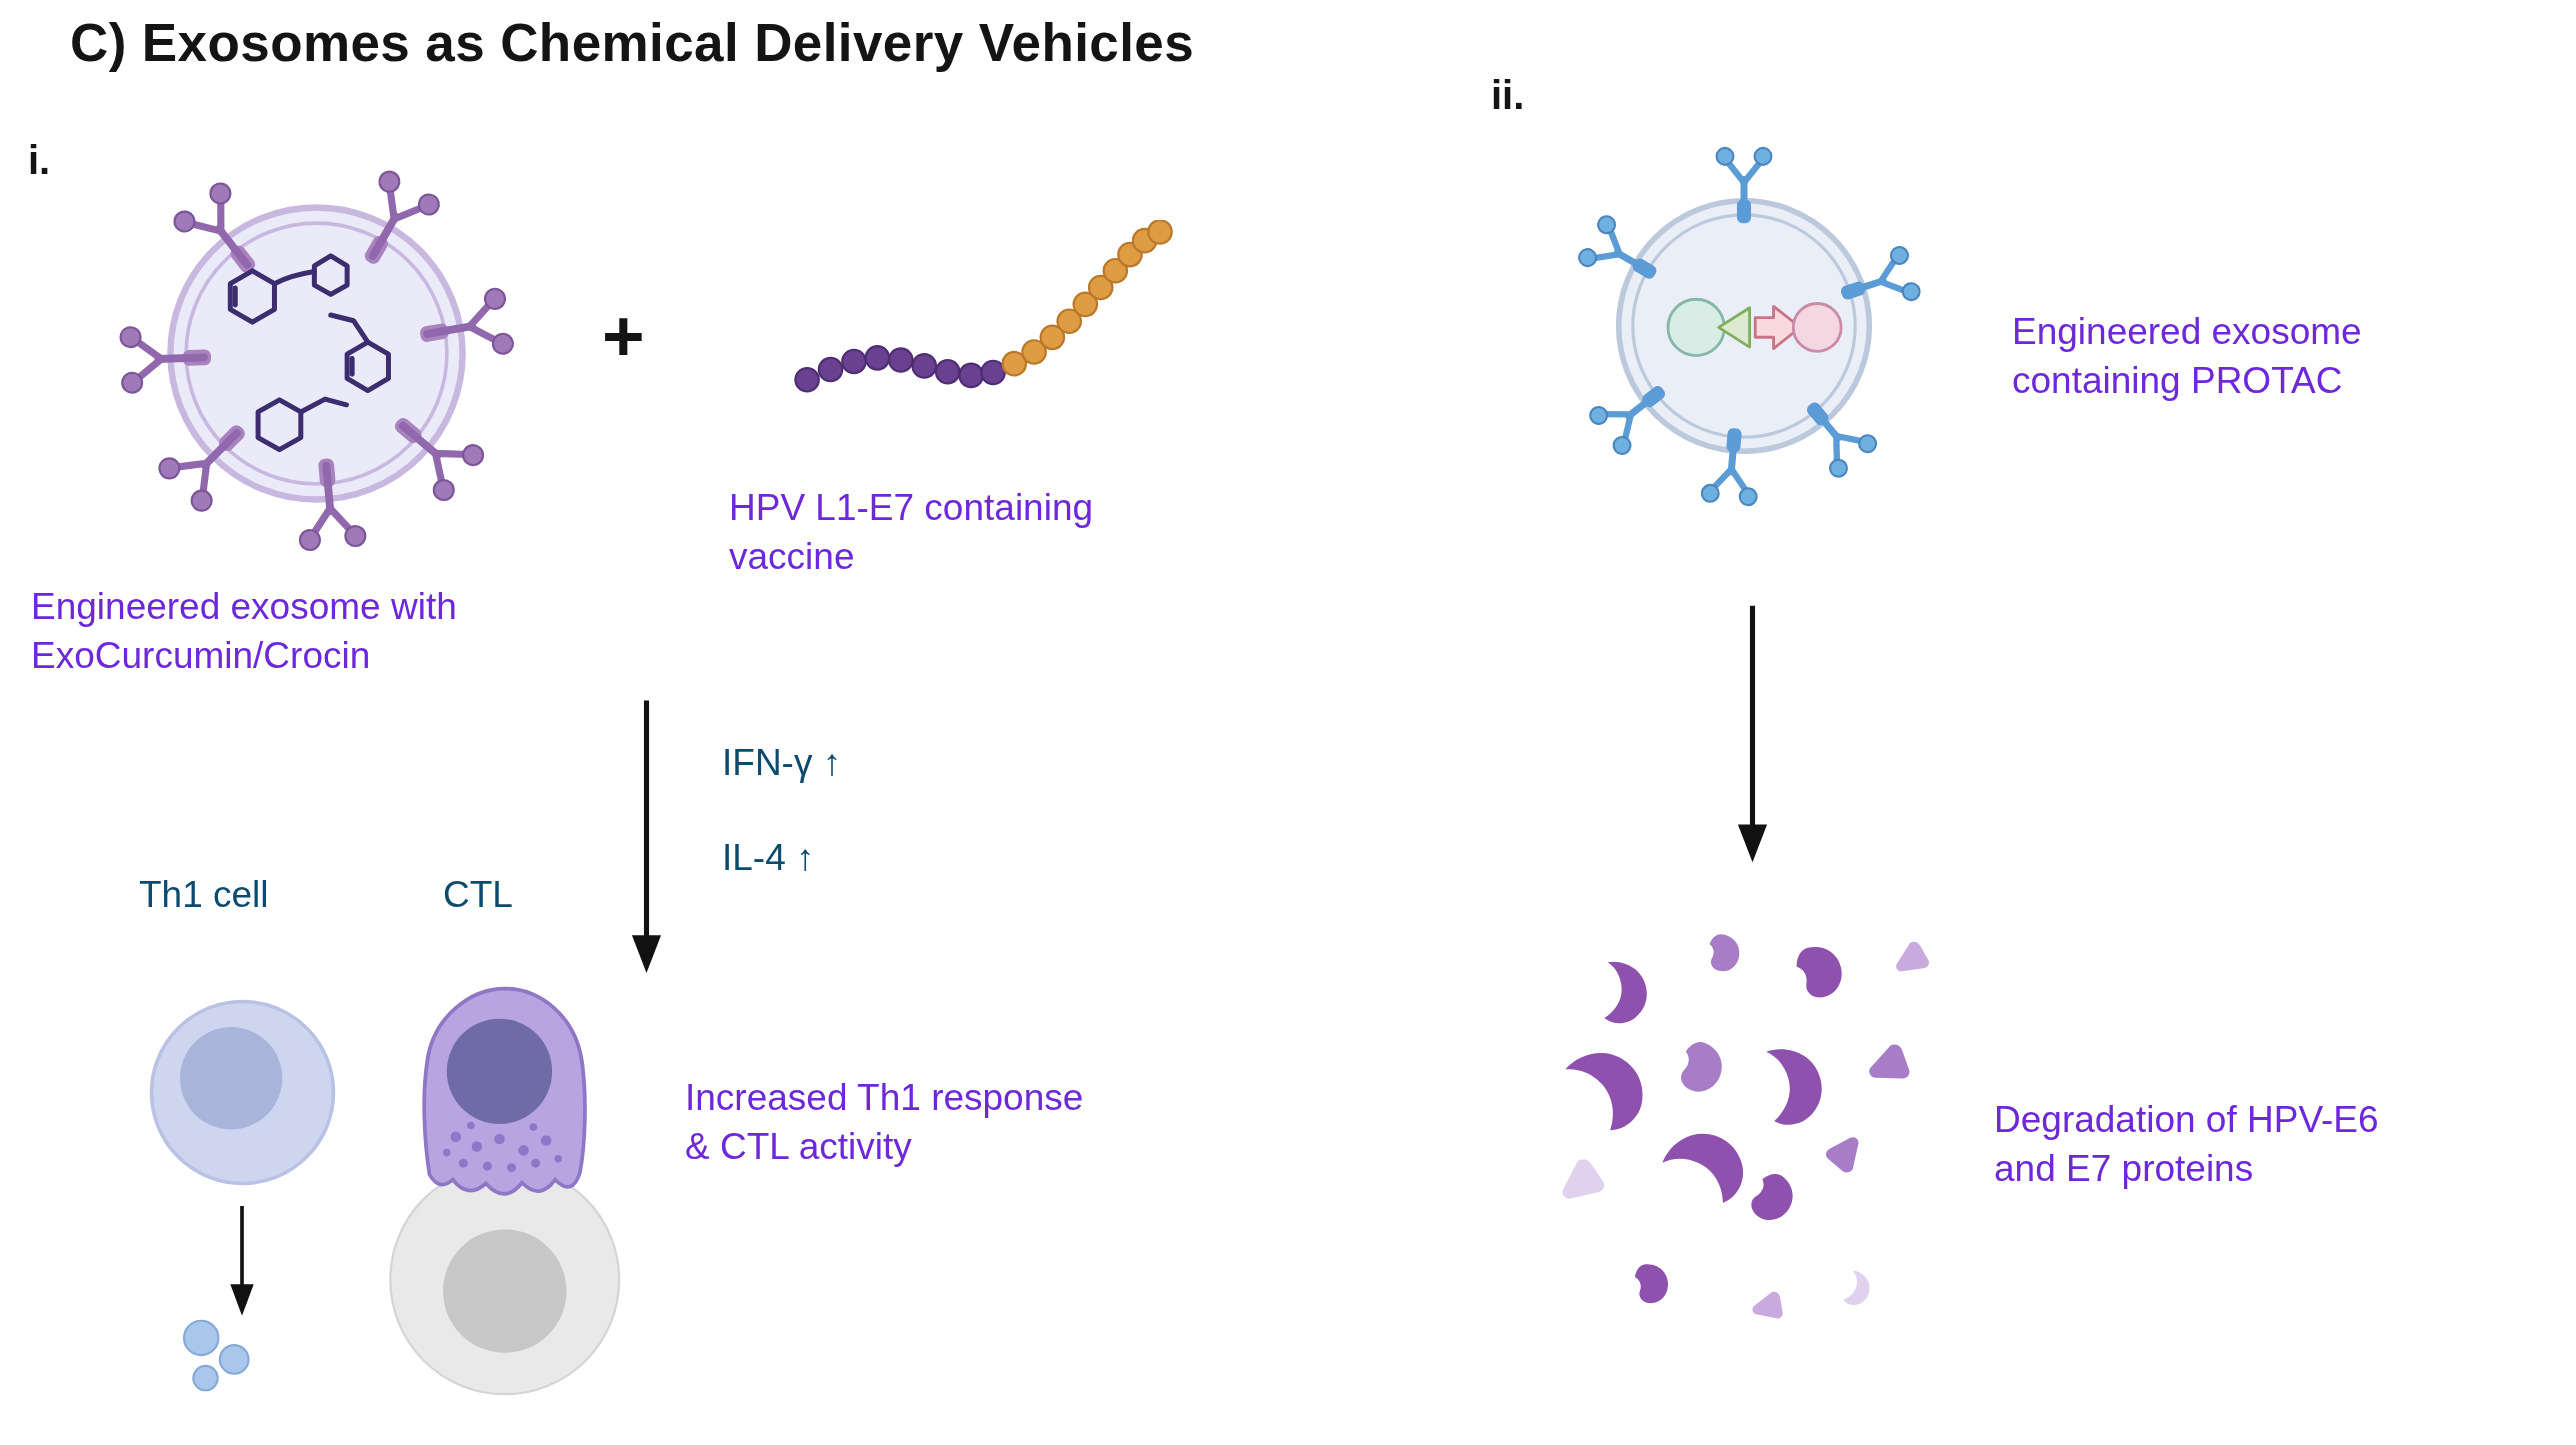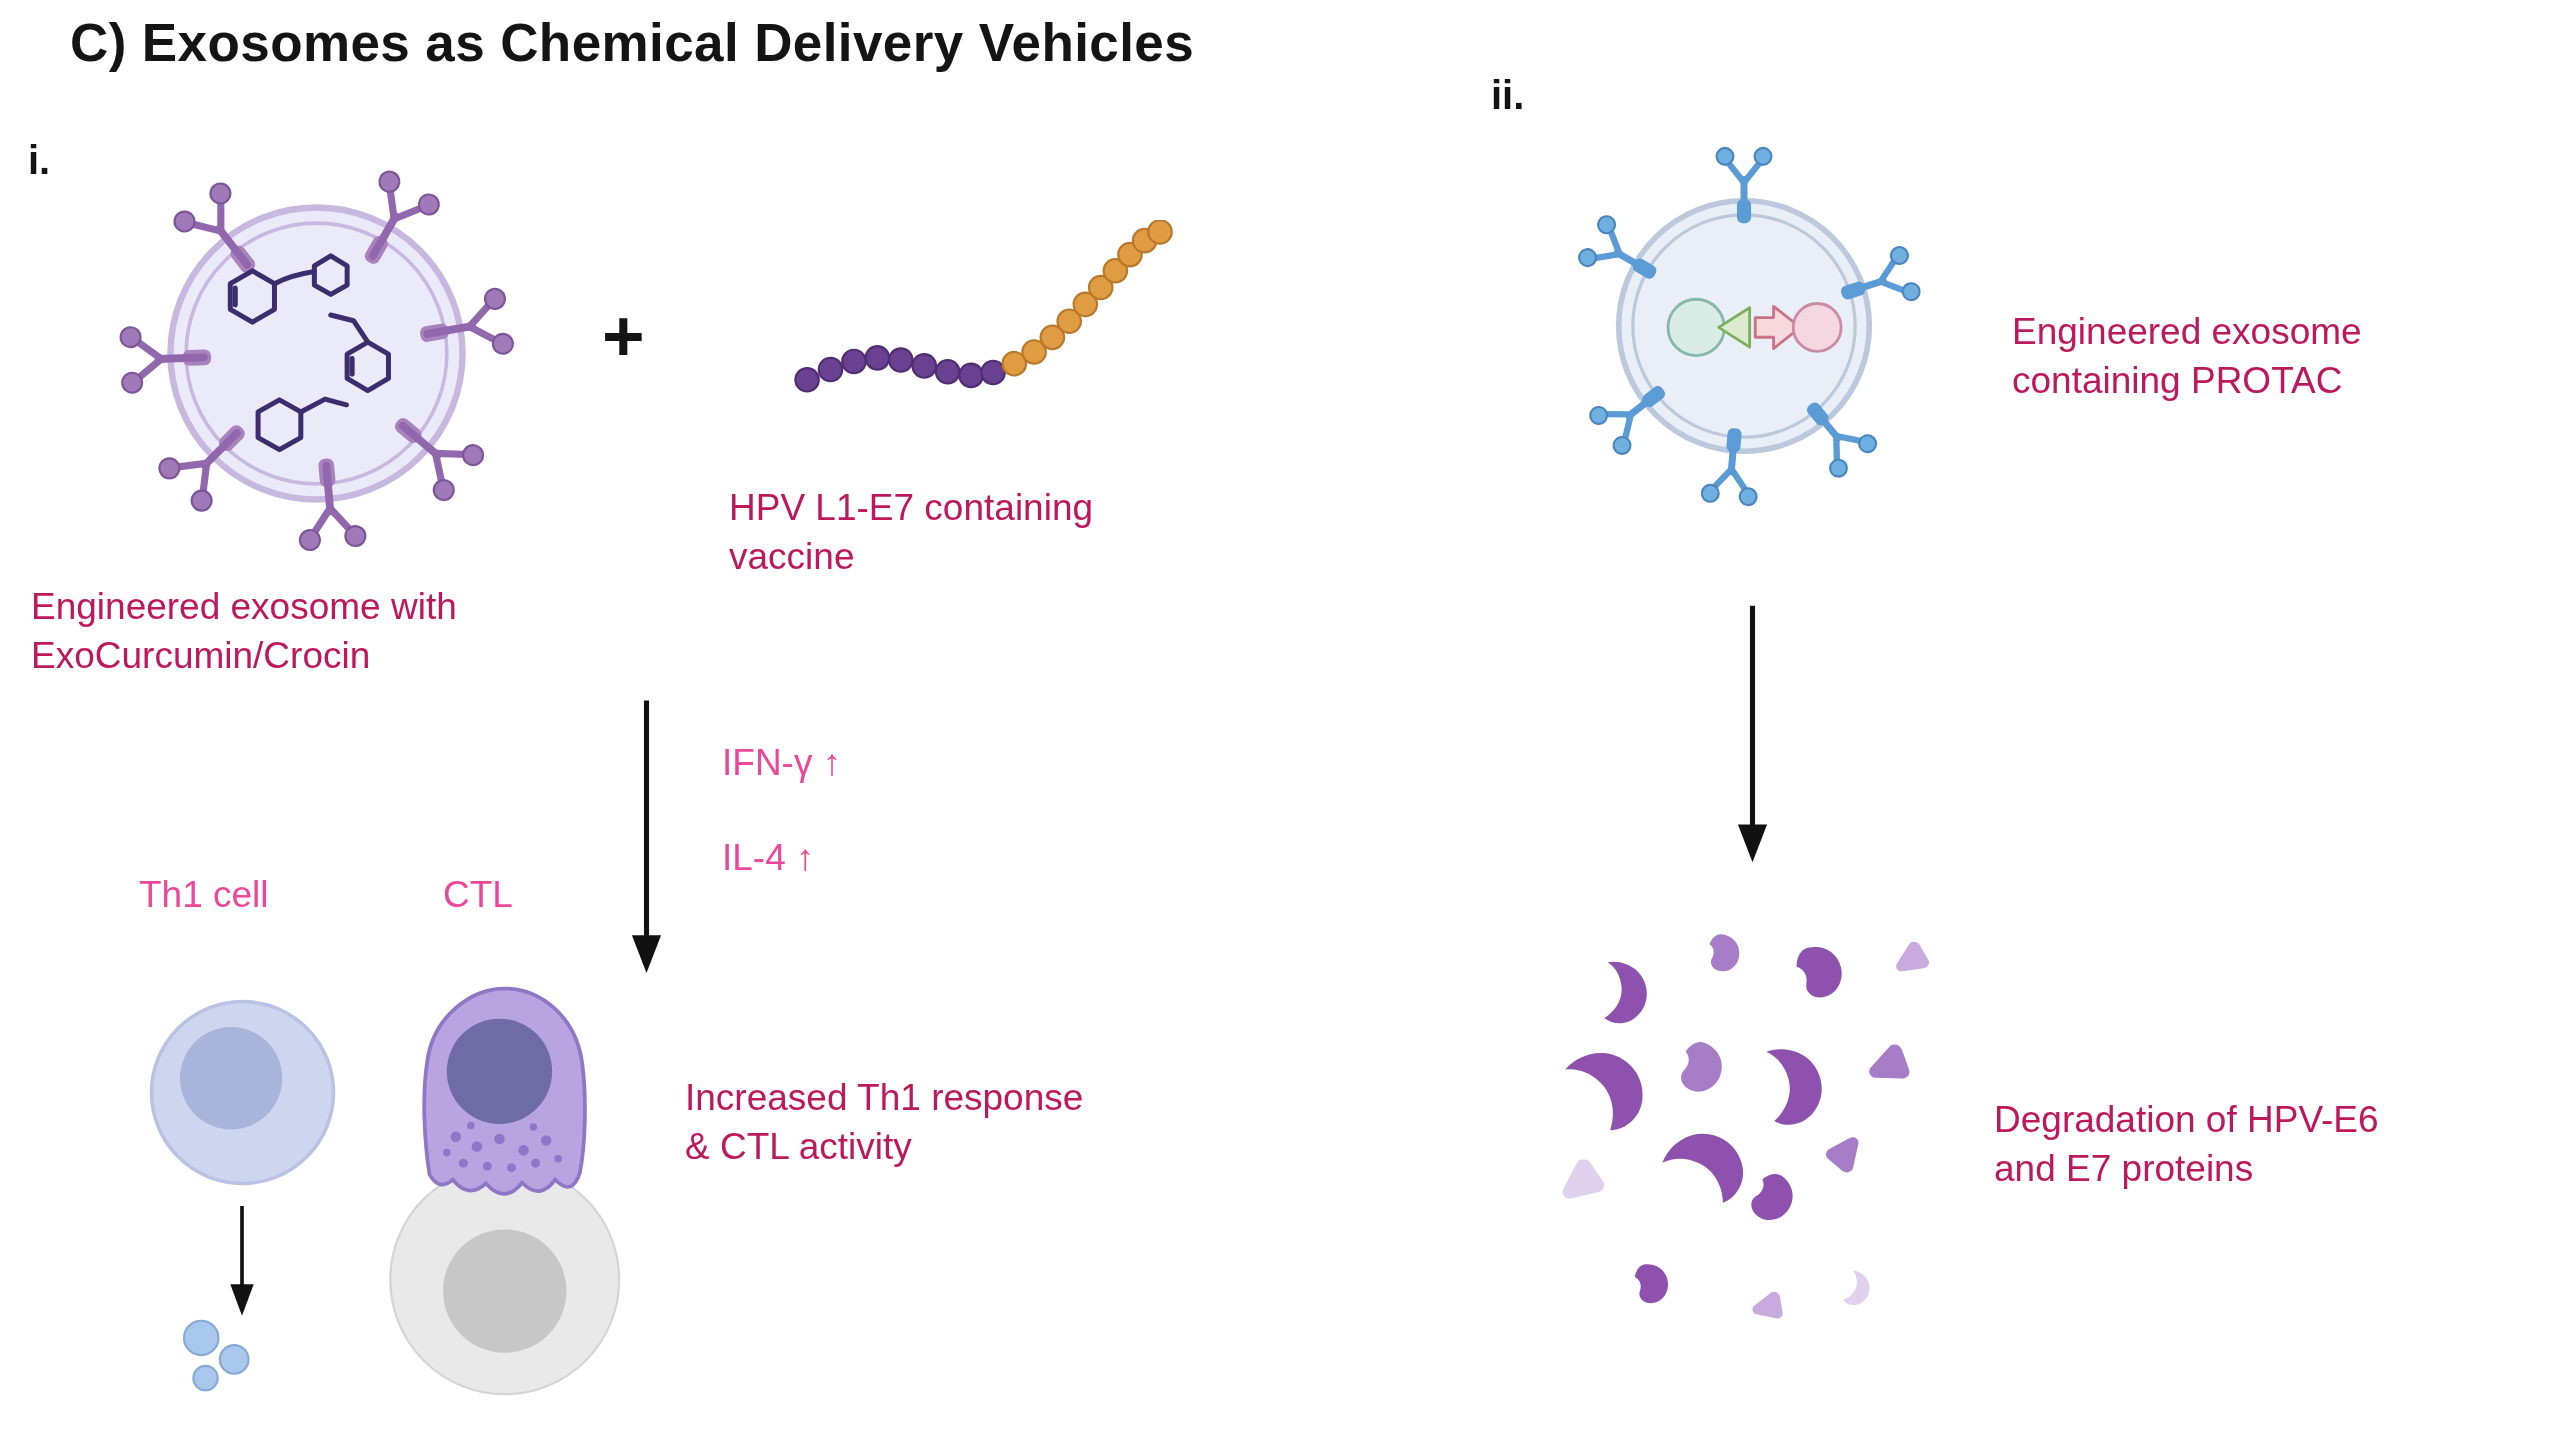--- a/index.html
+++ b/index.html
@@ -2,22 +2,22 @@
 <html style="font-size:11.7px"><head>
 <meta charset="utf-8">
 <style>
   html,body{margin:0;padding:0;background:#ffffff;}
   body{width:2576px;height:1445px;position:relative;overflow:hidden;
        font-family:"Liberation Sans", sans-serif;color:#141414;}
   .abs{position:absolute;}
   .title{font-size:53px;font-weight:700;letter-spacing:0.4px;}
   .panel-label{font-size:40px;font-weight:700;}
   .plus{font-size:73px;font-weight:700;line-height:1;}
-  .caption{font-size:37px;line-height:1.32;white-space:pre-line;color:#be185d;}
-  .small-label{font-size:37px;color:#ec4899;}
+  .caption{font-size:37px;line-height:1.32;white-space:pre-line;color:#6d28d9;}
+  .small-label{font-size:37px;color:#0c4a6e;}
   svg{display:block;}
 </style>
 </head>
 <body>
 
 <div class="canvas">
 
   <div class="abs title" style="left:70px;top:11.7px;">C) Exosomes as Chemical Delivery Vehicles</div>
 
   <div class="abs panel-label" style="left:28px;top:138px;">i.</div>

